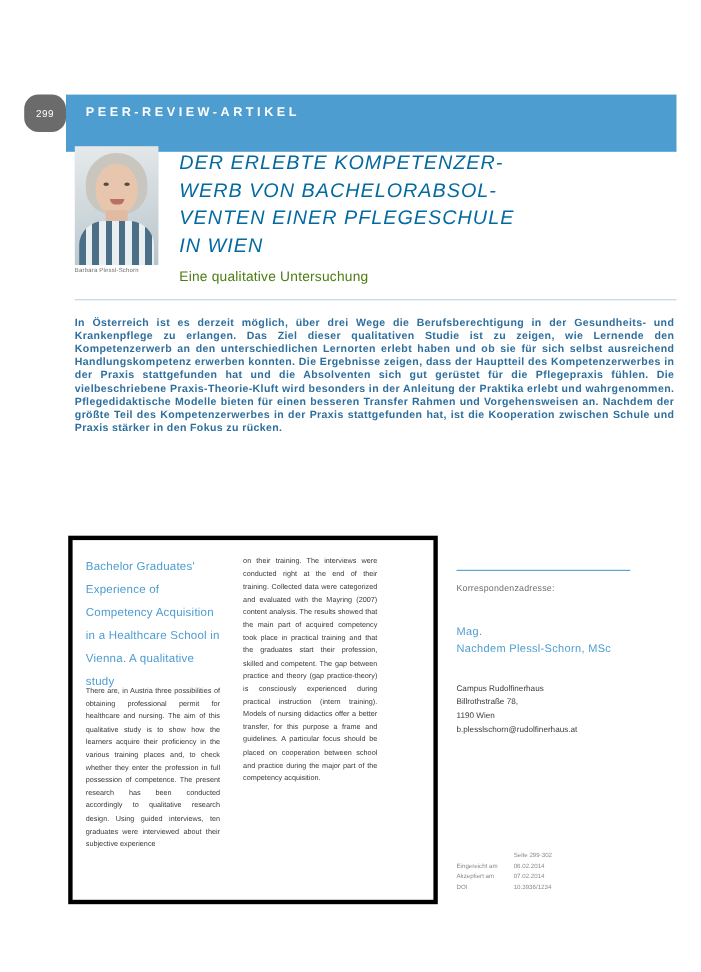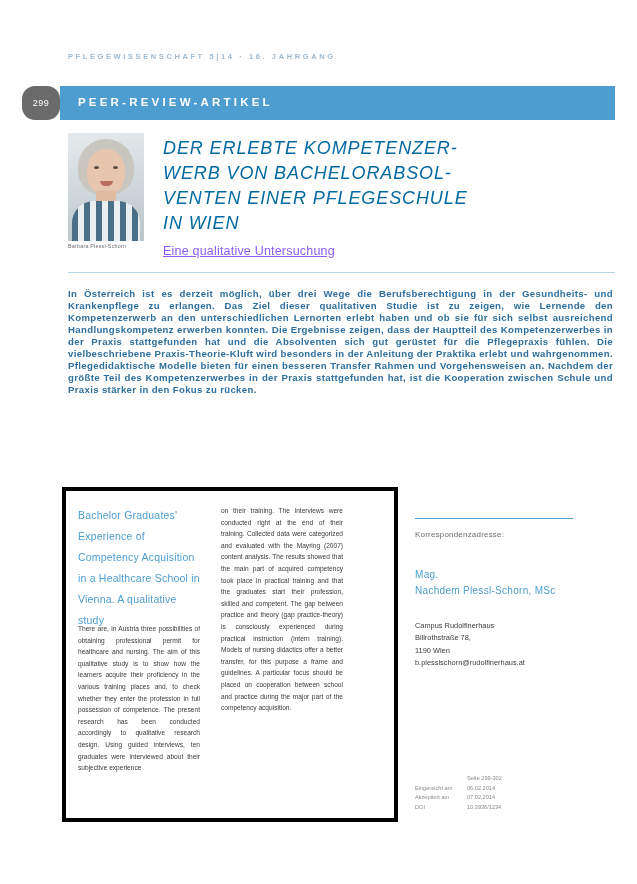--- a/index.html
+++ b/index.html
@@ -45,21 +45,21 @@
     letter-spacing: 0.5px;
     border-radius: 13px;
   }
 
   
   .header-bar {
     position: absolute;
     left: 60px;
     top: 86px;
     right: 22px;
-    height: 34px;
+    height: 52px;
     background: #4d9dd0;
   }
   .header-bar-label {
     position: absolute;
     left: 18px;
     top: 10px;
     font-size: 11.5px;
     letter-spacing: 3.2px;
     color: #ffffff;
     font-weight: bold;
@@ -165,23 +165,22 @@
     text-transform: uppercase;
     margin: 0;
     font-style: italic;
   }
   .subtitle {
     position: absolute;
     left: 163px;
     top: 244px;
     right: 24px;
     font-size: 12.5px;
-    color: #8b5cf6;
+    color: #4d7c0f;
     letter-spacing: 0.2px;
-    text-decoration: underline;
   }
   .title-rule {
     position: absolute;
     left: 68px;
     top: 272px;
     right: 22px;
     height: 1px;
     background: #b8d5e8;
   }
 
@@ -285,21 +284,20 @@
     color: #8a8a8a;
   }
   .corr-meta .row { white-space: nowrap; }
   .corr-meta .k { display: inline-block; min-width: 52px; }
 </style>
 </head>
 <body>
 
 <div class="page">
 
-  <div class="running-head">Pflegewissenschaft 5|14 · 16. Jahrgang</div>
 
   <div class="page-number-block">
     <span>299</span>
   </div>
 
   <div class="header-bar">
     <div class="header-bar-label">Peer-Review-Artikel</div>
   </div>
 
   <div class="portrait-wrap">

